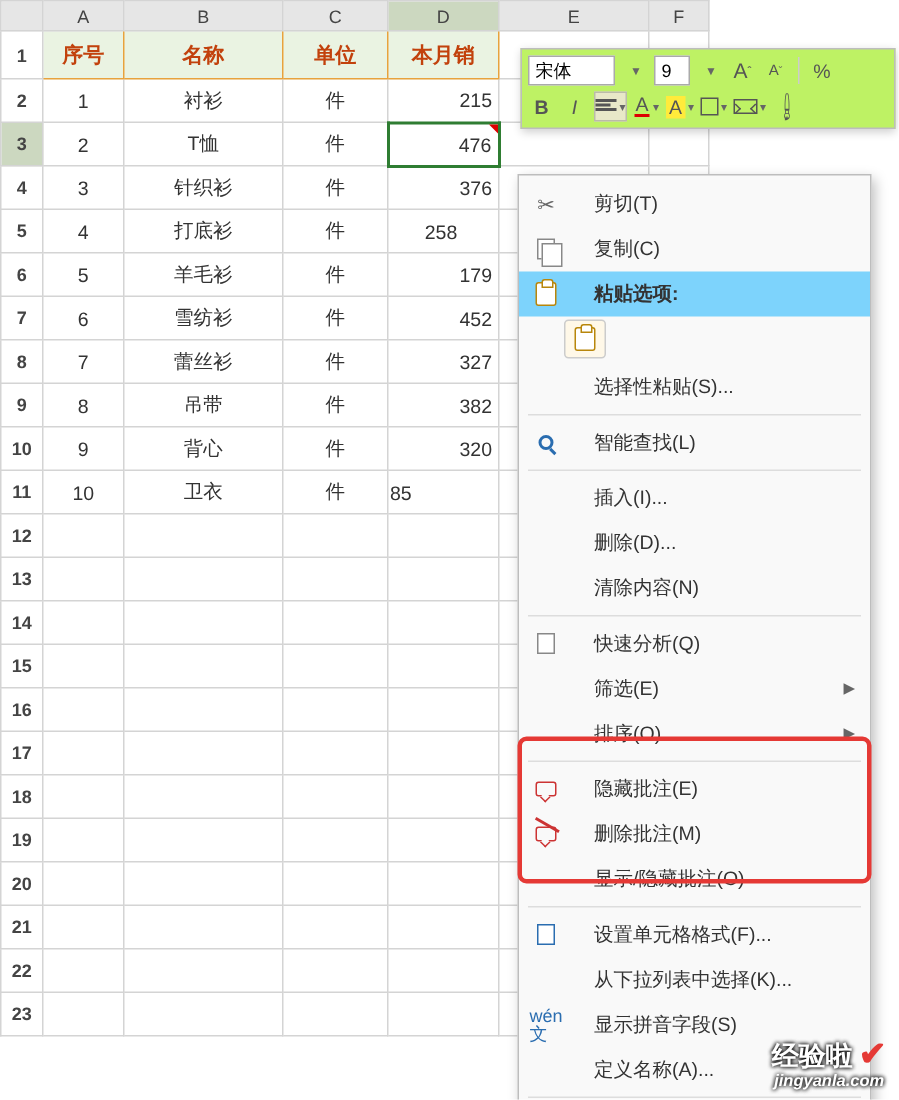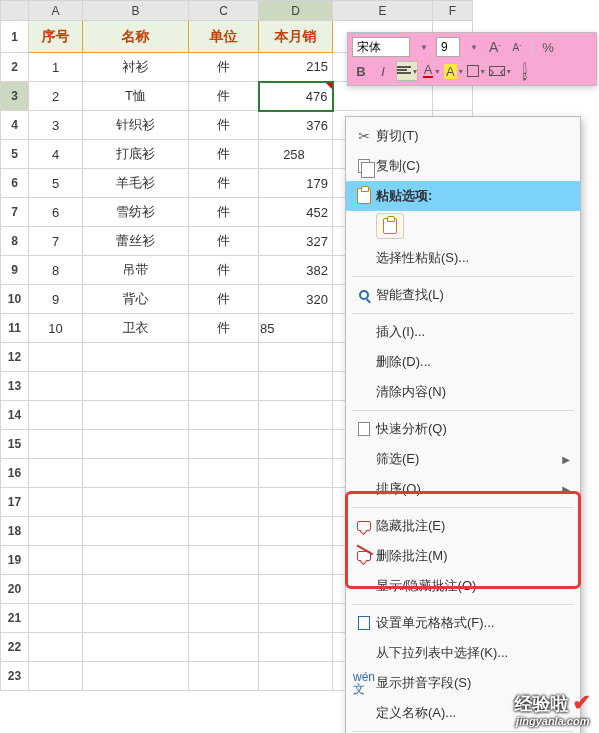--- a/index.html
+++ b/index.html
@@ -8,21 +8,21 @@
   .sheet th, .sheet td { border:1px solid #d4d4d4; background:#fff; }
   .colhead th { background:#e6e6e6; color:#444; font-weight:normal; height:20px; font-size:12px; }
   .rowhead { background:#e6e6e6; color:#444; text-align:center; width:28px; font-size:12px; height:29px; }
   .hdr td { background:#eaf3e2; color:#c2410c; font-weight:bold; text-align:center; border:1px solid #e8a23d; height:32px; font-size:14px; }
   .cell { text-align:center; border:1px solid #e8a23d; color:#333; font-size:13px; height:29px; }
   .colA{width:54px;} .colB{width:106px;} .colC{width:70px;} .colD{width:74px;} .colE{width:100px;} .colF{width:40px;}
   .sel { border:2px solid #2f7d32 !important; }
   .comment-mark { position:relative;padding-left:36px; }
   .comment-mark::after { content:""; position:absolute; top:0; right:0; border-top:6px solid #d00; border-left:6px solid transparent; }
 
-  .mini-toolbar { position:absolute; left:347px; top:32px; width:250px; height:54px; background:#f9a8d4; border:1px solid #bdbdbd; box-shadow:0 2px 6px rgba(0,0,0,.2); display:flex; flex-direction:column; padding:2px 4px; }
+  .mini-toolbar { position:absolute; left:347px; top:32px; width:250px; height:54px; background:#bef264; border:1px solid #bdbdbd; box-shadow:0 2px 6px rgba(0,0,0,.2); display:flex; flex-direction:column; padding:2px 4px; }
   .mini-row { display:flex; align-items:center; gap:4px; height:24px; }
   .mini-sep { width:1px; height:18px; background:#ccc; margin:0 2px; }
   .mini-input { height:20px; border:1px solid #aaa; background:#fff; font-size:12px; padding:0 4px; }
   .mini-btn { height:20px; min-width:18px; display:flex; align-items:center; justify-content:center; color:#555; font-size:13px; cursor:default; position:relative; }
   .mini-btn .dd { font-size:8px; margin-left:2px; color:#666; }
   .mini-bold{font-weight:bold;} .mini-italic{font-style:italic;}
   .mini-A-big{font-size:14px;} .mini-A-small{font-size:10px;}
   .mini-underline{border-bottom:2px solid #d00; padding:0 1px; line-height:12px;}
   .mini-hl{background:#ffeb3b; padding:0 2px;}
   .mini-align{display:inline-block; width:14px; height:12px;}
@@ -31,21 +31,21 @@
   .mini-paint{transform:rotate(-45deg);}
   .mini-merge-ico{display:inline-block;width:16px;height:10px;border:1px solid #555;position:relative;}
   .mini-merge-ico::before,.mini-merge-ico::after{content:"";position:absolute;top:3px;width:4px;height:4px;border-top:1px solid #555;border-right:1px solid #555;}
   .mini-merge-ico::before{left:-2px;transform:rotate(45deg);}
   .mini-merge-ico::after{right:-2px;transform:rotate(-135deg);}
 
   .ctx { position:absolute; left:345px; top:116px; width:236px; background:#f9f9f9; border:1px solid #bdbdbd; box-shadow:2px 3px 8px rgba(0,0,0,.25); padding:4px 0; }
   .ctx-item { display:flex; align-items:center; height:30px; padding:0 10px 0 6px; color:#333; font-size:13px; }
   .ctx-item.hl { background:#7dd3fc; }
   .ctx-ico { width:24px; display:flex; justify-content:center; color:#666; font-size:14px; }
-  .ctx-label { flex:1; }
+  .ctx-label { flex:1;margin-left:20px; }
   .ctx-arrow { color:#666; font-size:10px; }
   .ctx-sep { height:1px; background:#ddd; margin:3px 6px; }
   .ctx-paste-row { display:flex; padding:2px 0 4px 30px; }
   .ctx-paste-btn { width:28px; height:26px; border:1px solid #ccc; background:#fff8e8; border-radius:3px; display:flex; align-items:center; justify-content:center; }
   .clip-ico { width:14px; height:16px; background:#fff; border:1px solid #b8860b; border-radius:2px; position:relative; }
   .clip-ico::before { content:""; position:absolute; top:-3px; left:3px; width:6px; height:4px; border:1px solid #b8860b; border-radius:2px 2px 0 0; background:#fff; }
 
   .redbox { position:absolute; left:345px; top:491px; width:236px; height:98px; border:3px solid #e53935; border-radius:6px; pointer-events:none; }
 
   .watermark { position:absolute; right:8px; bottom:6px; text-align:center; color:#fff; text-shadow:0 0 3px #000,0 0 3px #000; font-weight:bold; line-height:1.1; }

